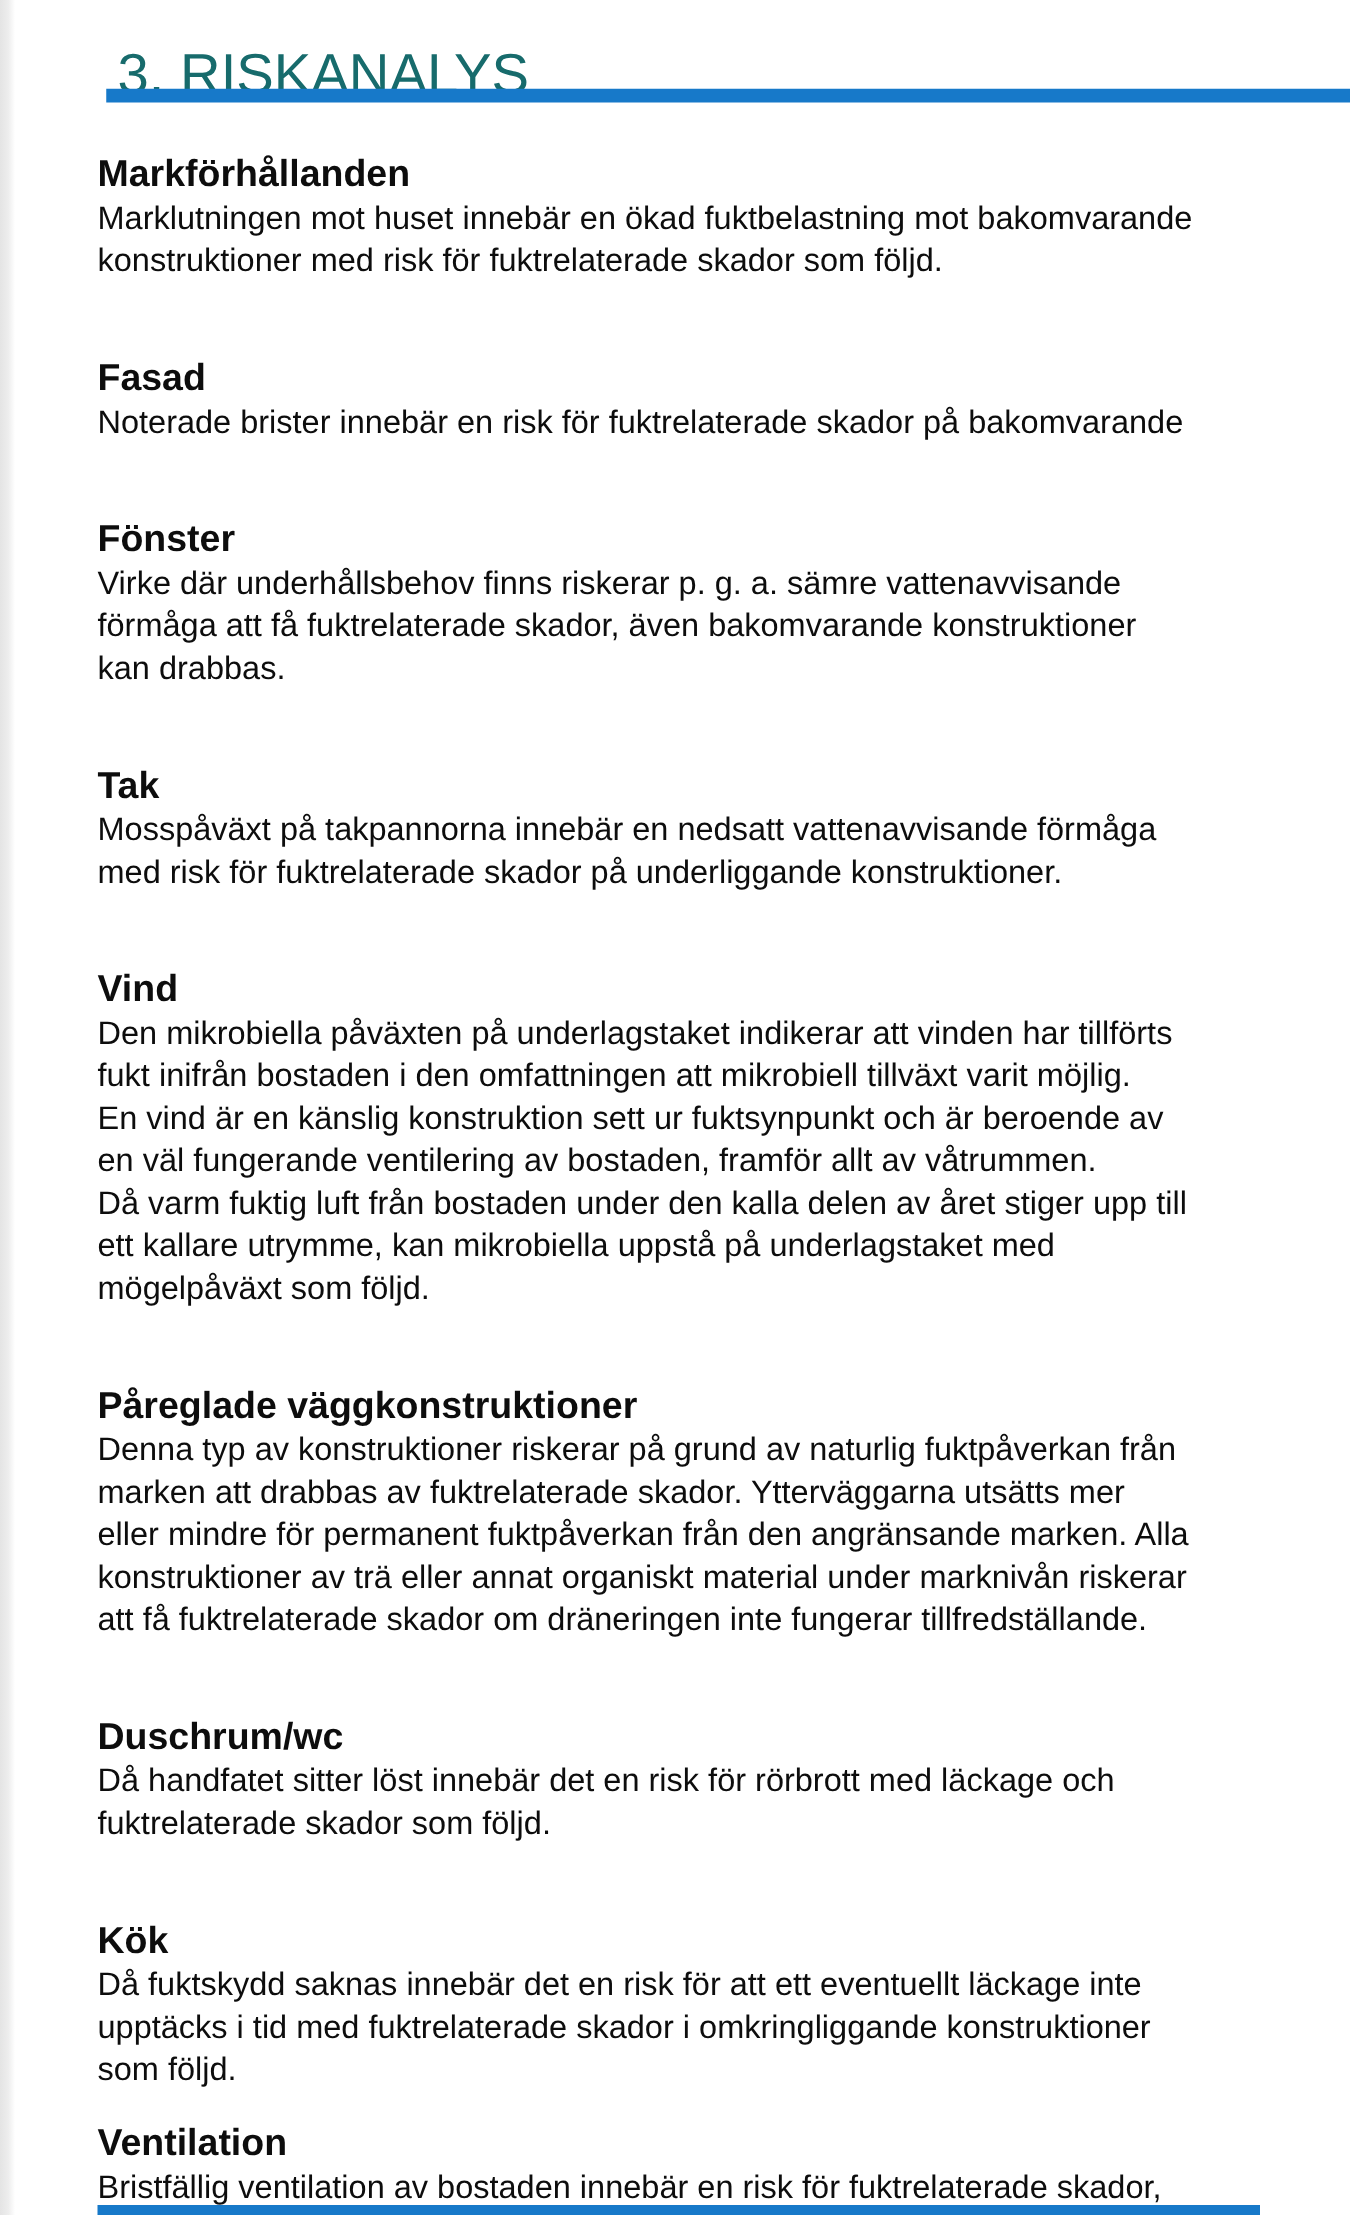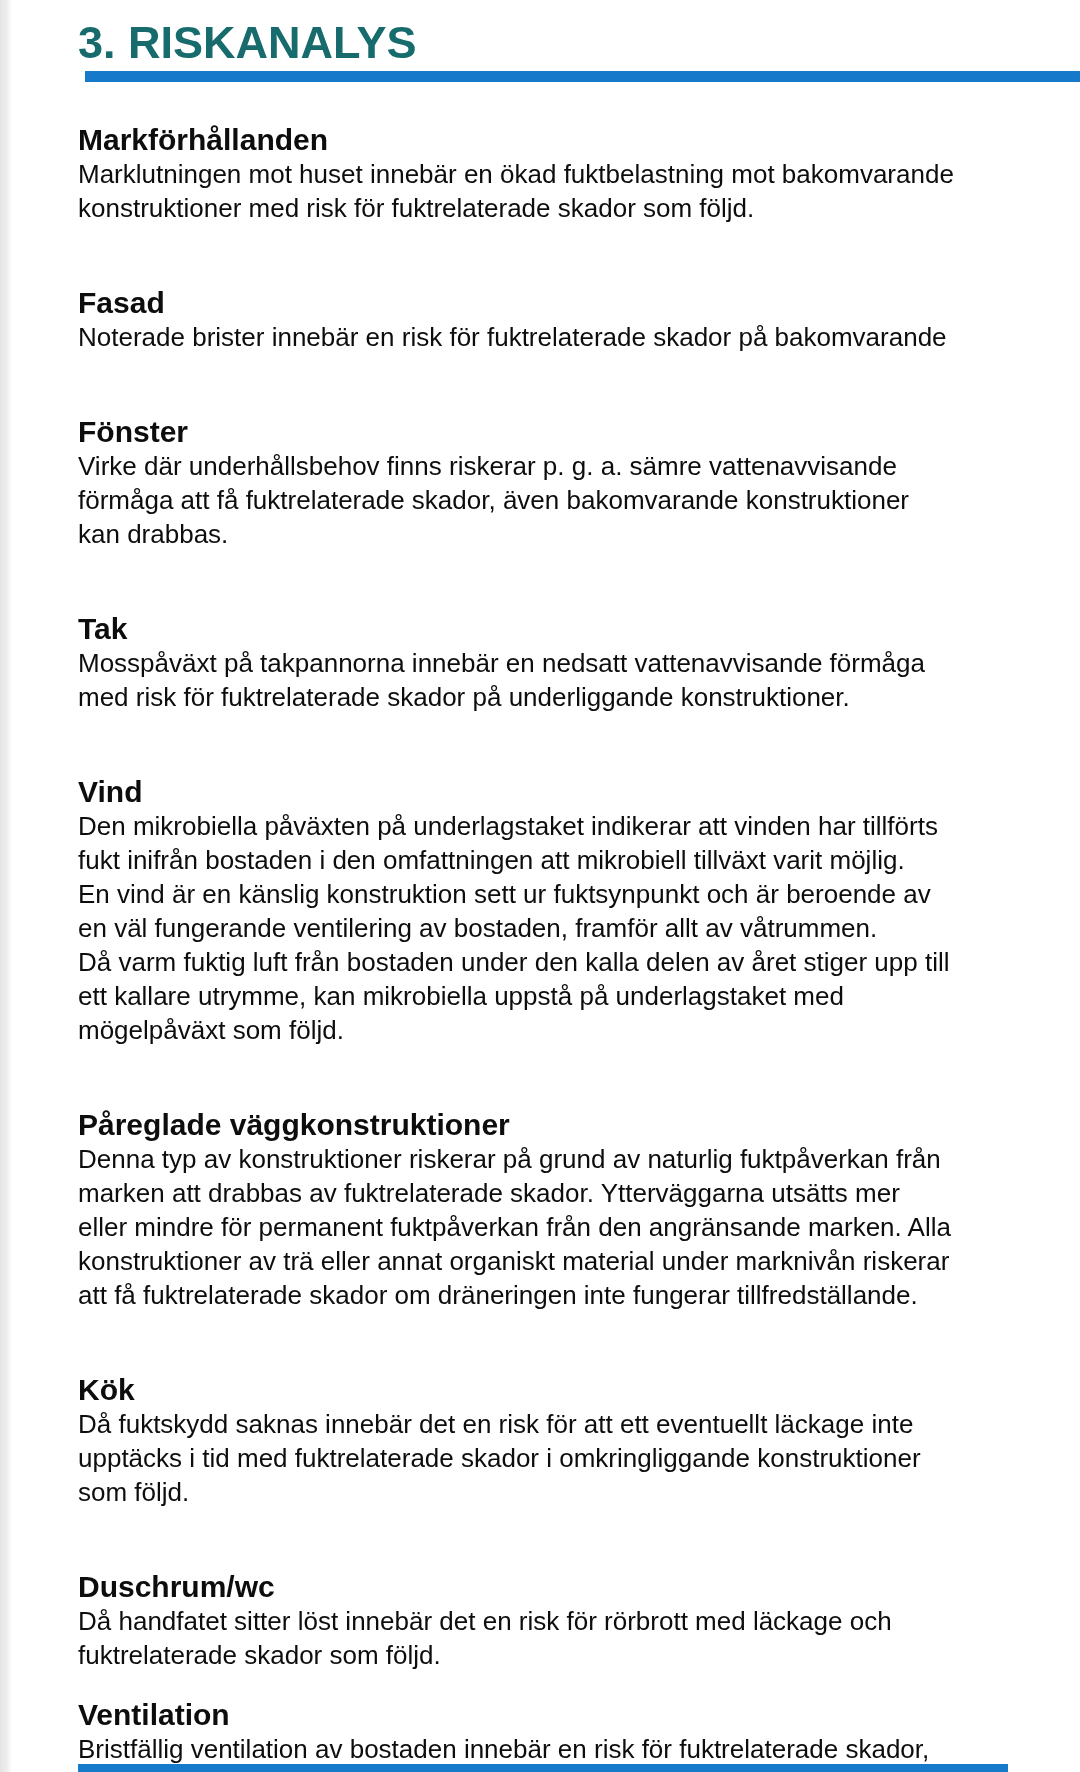--- a/index.html
+++ b/index.html
@@ -25,24 +25,24 @@
     left: 0;
     top: 0;
     width: 12px;
     height: 100%;
     background: linear-gradient(to right, #e4e4e4 0%, #ededed 55%, #ffffff 100%);
   }
   .page-title {
     position: absolute;
     top: 18px;
     left: 78px;
-    margin: 0;
+    margin: 16px;
     font-size: 45px;
     line-height: 50px;
-    font-weight: bold;
+    font-weight: normal;
     letter-spacing: 0px;
     white-space: pre;
   }
   .title-rule {
     position: absolute;
     top: 71px;
     left: 85px;
     right: 0;
     height: 11px;
   }
@@ -130,30 +130,30 @@
   <section class="doc-section">
     <h2 class="doc-heading">Påreglade väggkonstruktioner</h2>
   <div class="doc-line">Denna typ av konstruktioner riskerar på grund av naturlig fuktpåverkan från</div>
         <div class="doc-line">marken att drabbas av fuktrelaterade skador. Ytterväggarna utsätts mer</div>
         <div class="doc-line">eller mindre för permanent fuktpåverkan från den angränsande marken. Alla</div>
         <div class="doc-line">konstruktioner av trä eller annat organiskt material under marknivån riskerar</div>
         <div class="doc-line">att få fuktrelaterade skador om dräneringen inte fungerar tillfredställande.</div>
       </section>
 
   <section class="doc-section">
+    <h2 class="doc-heading">Duschrum/wc</h2>
+  <div class="doc-line">Då handfatet sitter löst innebär det en risk för rörbrott med läckage och</div>
+        <div class="doc-line">fuktrelaterade skador som följd.</div>
+      </section>
+
+  <section class="doc-section">
     <h2 class="doc-heading">Kök</h2>
   <div class="doc-line">Då fuktskydd saknas innebär det en risk för att ett eventuellt läckage inte</div>
         <div class="doc-line">upptäcks i tid med fuktrelaterade skador i omkringliggande konstruktioner</div>
         <div class="doc-line">som följd.</div>
-      </section>
-
-  <section class="doc-section">
-    <h2 class="doc-heading">Duschrum/wc</h2>
-  <div class="doc-line">Då handfatet sitter löst innebär det en risk för rörbrott med läckage och</div>
-        <div class="doc-line">fuktrelaterade skador som följd.</div>
       </section>
 
   <section class="doc-section">
     <h2 class="doc-heading">Ventilation</h2>
   <div class="doc-line">Bristfällig ventilation av bostaden innebär en risk för fuktrelaterade skador,</div>
         <div class="doc-line">framför allt på vinden och takkonstruktionen.</div>
       </section>
 </div>
 
   <div class="bottom-rule" style="background: rgb(23, 121, 201);"></div>

